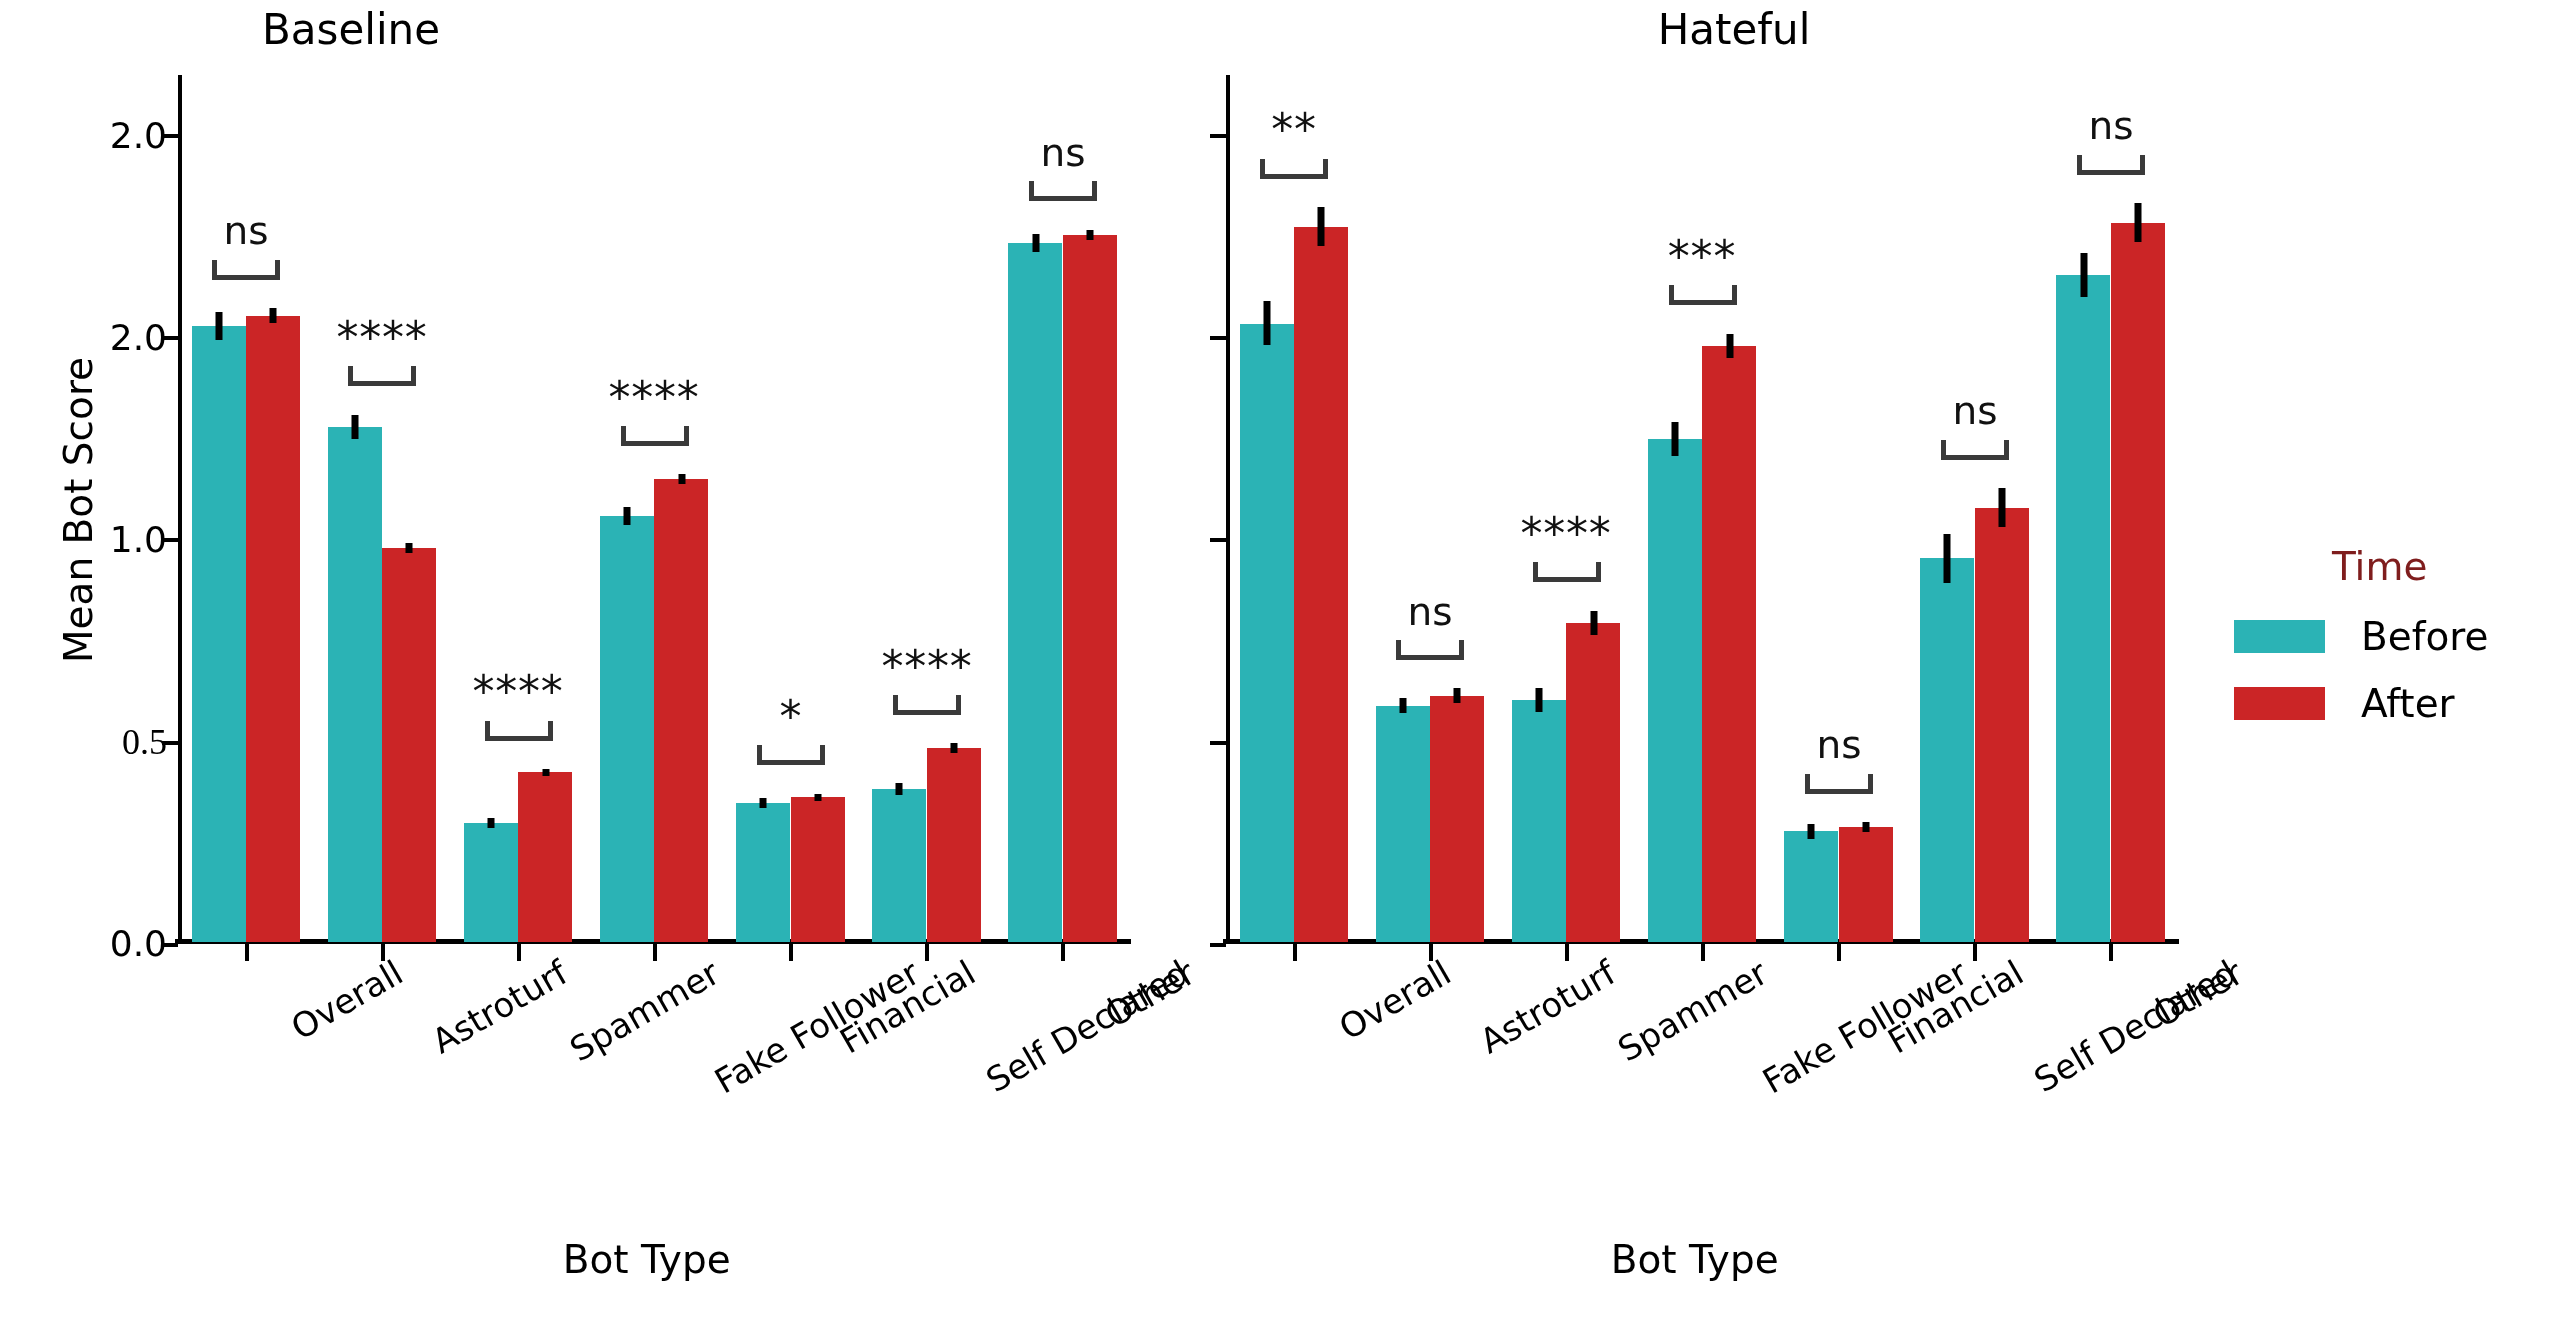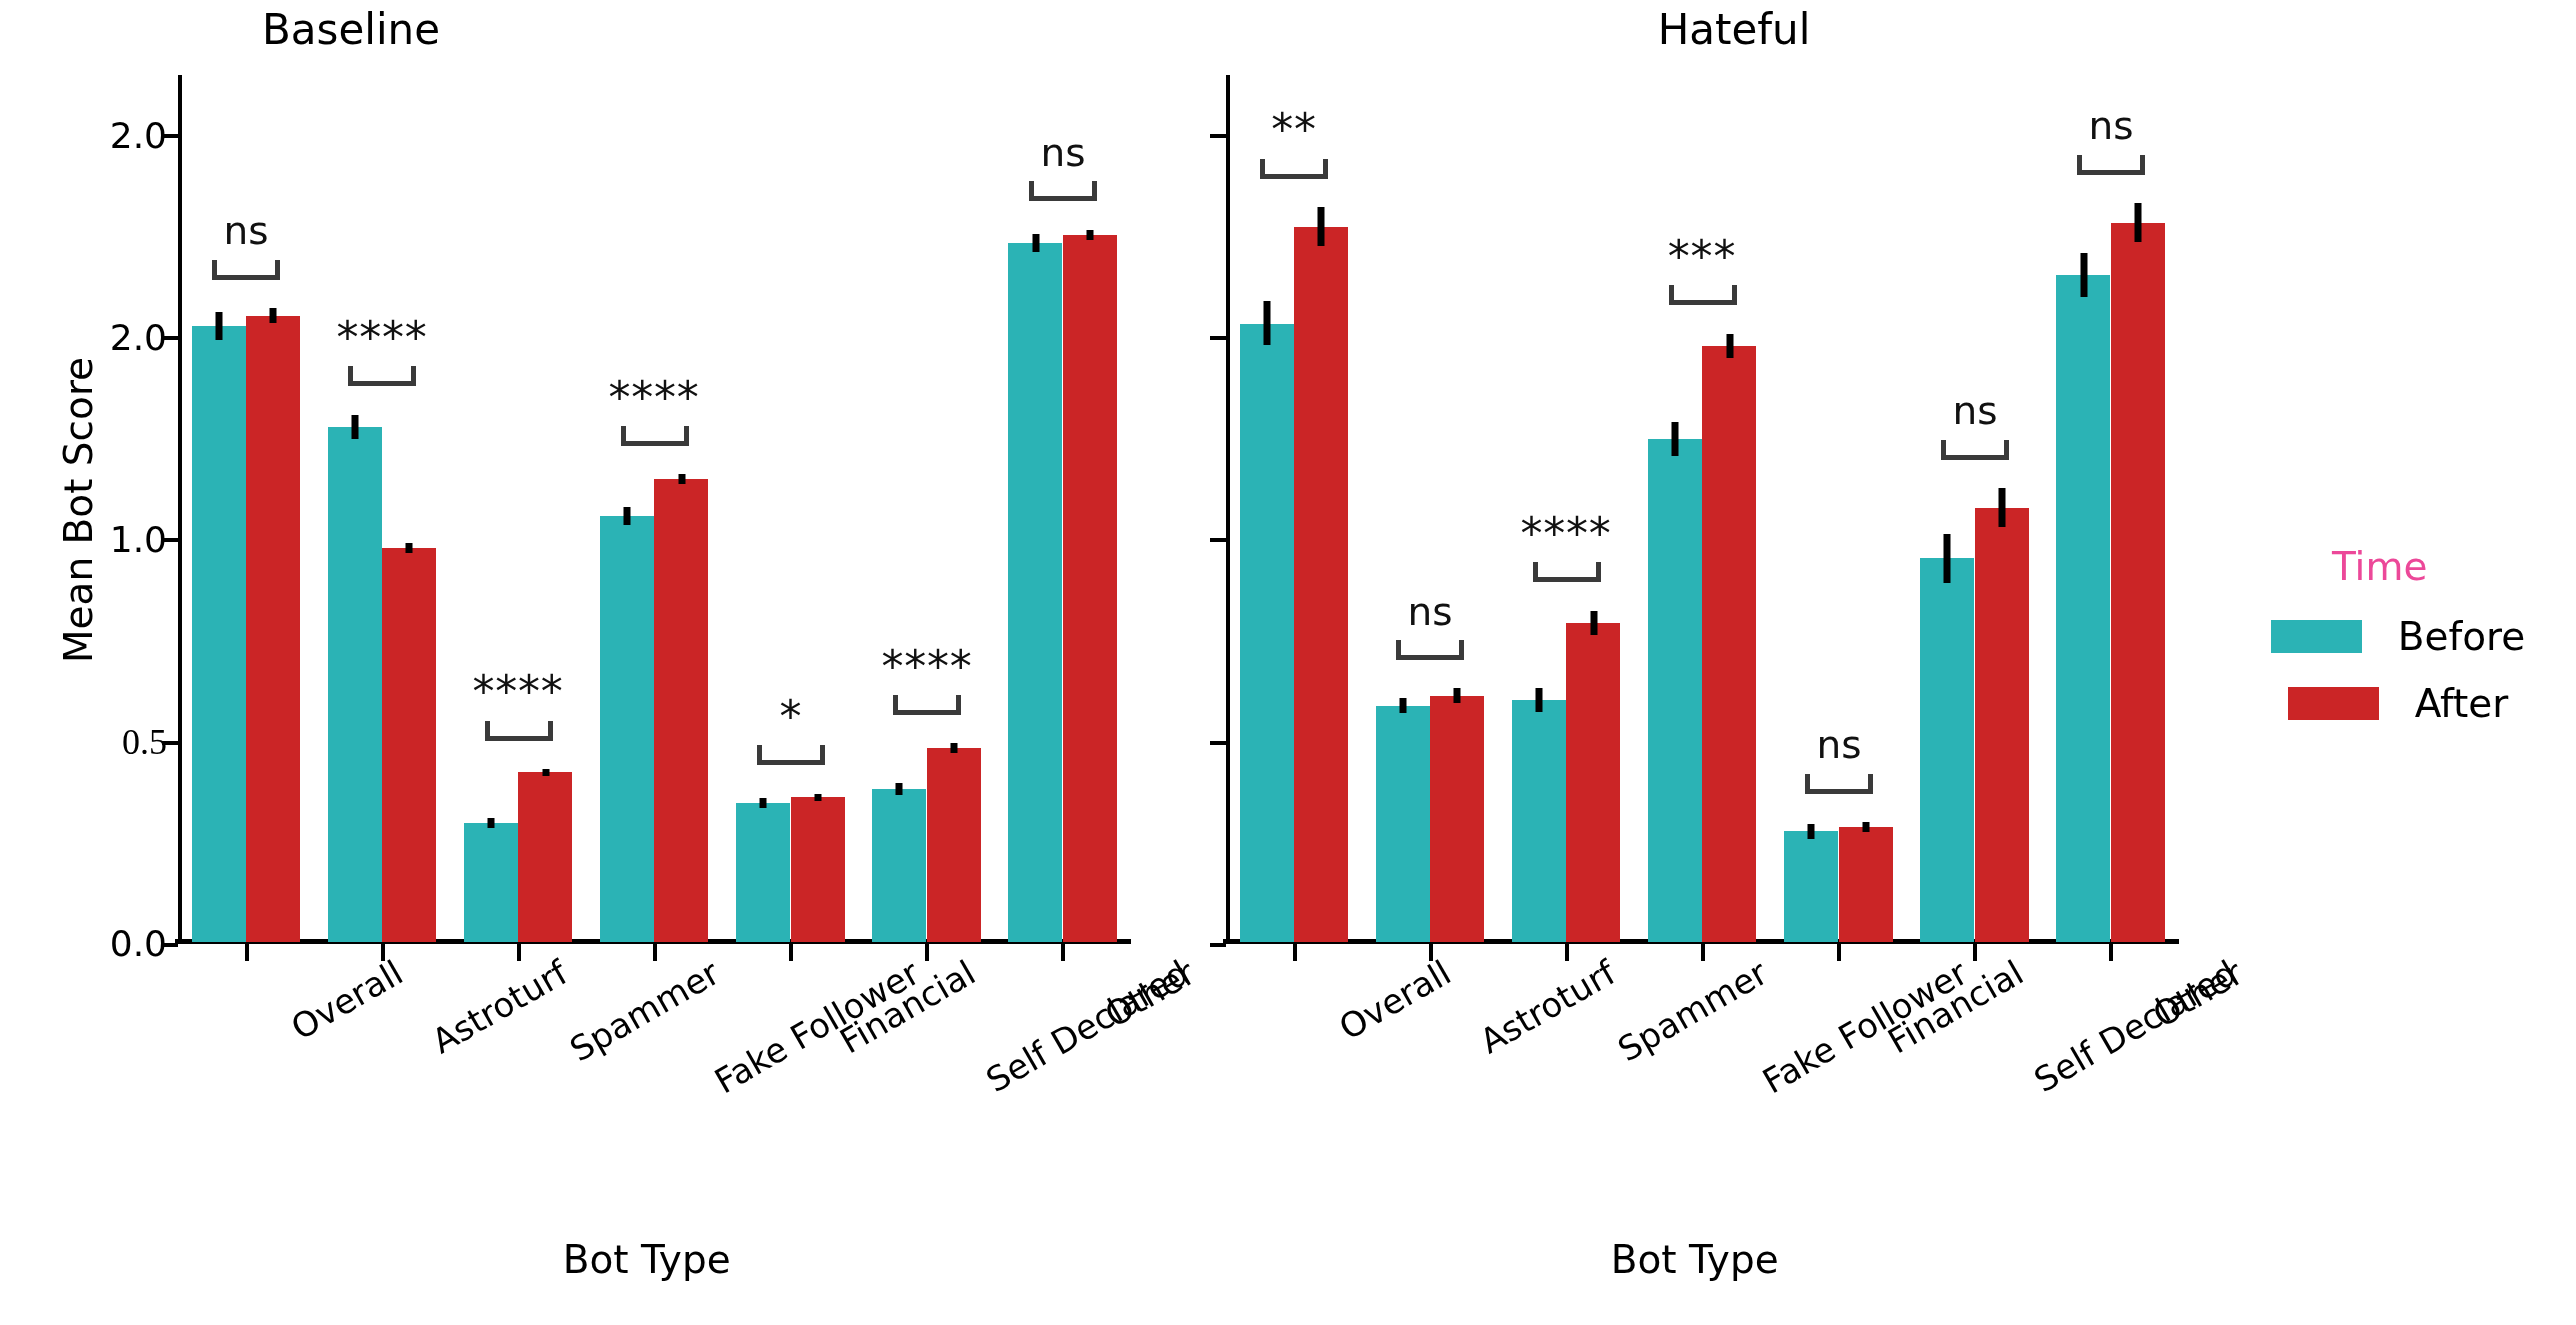--- a/index.html
+++ b/index.html
@@ -175,27 +175,26 @@
     left: 2234px;
     top: 547px;
     width: 328px;
   }
   #legend .legend-title {
     font-size: 39px;
     line-height: 39px;
     margin-left: 98px;
     margin-bottom: 31px;
     white-space: nowrap;
-    color: #ec4899;
+    color: #7f1d1d;
   }
   #legend .legend-row {
     display: flex;
     align-items: center;
     margin-bottom: 28px;
-    justify-content: center;
   }
   #legend .legend-swatch {
     width: 91px;
     height: 33px;
     flex: none;
   }
   #legend .legend-swatch.before { background: #2BB3B5; }
   #legend .legend-swatch.after  { background: #CB2526; }
   #legend .legend-text {
     font-size: 39px;

